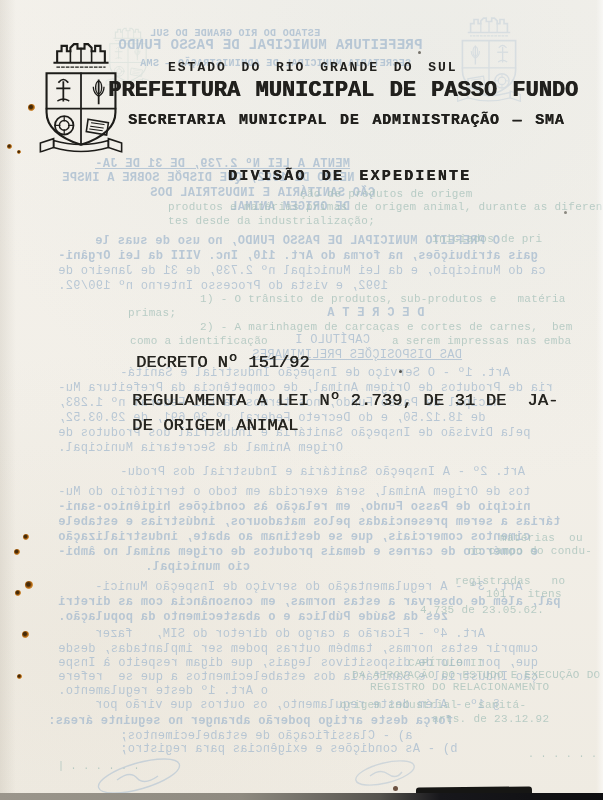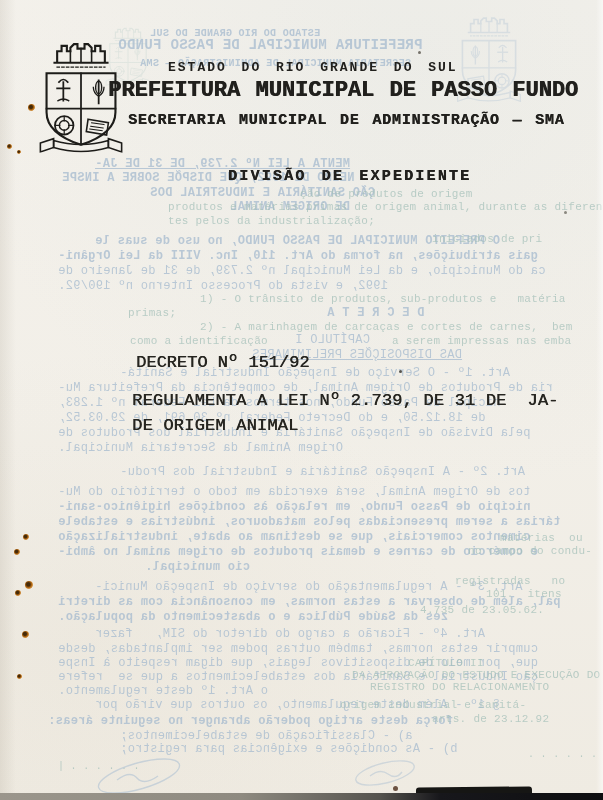--- a/index.html
+++ b/index.html
@@ -124,21 +124,21 @@
         <div class="bleed-line mirrored" style="left: 58px; top: 671px;">ção Industrial e Sanitária dos estabelecimentos a que se  refere</div>
         <div class="bleed-line mirrored" style="left: 58px; top: 685px;">o Art. 1º deste regulamento.</div>
         <div class="bleed-line mirrored" style="left: 95px; top: 699px;">§ 1º - Além deste regulamento, os outros que virão por</div>
         <div class="bleed-line mirrored" style="left: 48px; top: 715px; font-weight: 700;">força deste artigo poderão abranger no seguinte áreas:</div>
         <div class="bleed-line mirrored" style="left: 120px; top: 730px;">a) - Classificação de estabelecimentos;</div>
         <div class="bleed-line mirrored" style="left: 120px; top: 743px;">b) - As condições e exigências para registro;</div>
       </div>
     <div>
         <div class="bleed-line teal" style="left: 300px; top: 188px;">ção de produtos de origem</div>
         <div class="bleed-line teal" style="left: 168px; top: 201px;">produtos e matérias primas de origem animal, durante as diferen-</div>
-        <div class="bleed-line teal" style="left: 168px; top: 215px;">tes pelos da industrialização;</div>
+        <div class="bleed-line teal" style="left: 168px; top: 215px;">tes desde da industrialização;</div>
         <div class="bleed-line teal" style="left: 432px; top: 233px;">iniciados de pri</div>
         <div class="bleed-line teal" style="left: 200px; top: 293px;">1) - O trânsito de produtos, sub-produtos e   matéria</div>
         <div class="bleed-line teal" style="left: 128px; top: 307px;">primas;</div>
         <div class="bleed-line teal" style="left: 200px; top: 321px; font-family: Liberation Mono, monospace;">2) - A marinhagem de carcaças e cortes de carnes,  bem</div>
         <div class="bleed-line teal" style="left: 130px; top: 335px;">como a identificação</div>
         <div class="bleed-line teal" style="left: 392px; top: 335px;">a serem impressas nas emba</div>
         <div class="bleed-line teal" style="left: 500px; top: 532px;">matérias  ou</div>
         <div class="bleed-line teal" style="left: 468px; top: 545px;">no campo do condu-</div>
         <div class="bleed-line teal" style="left: 455px; top: 575px;">registradas   no</div>
         <div class="bleed-line teal" style="left: 486px; top: 588px;">101.  itens</div>

